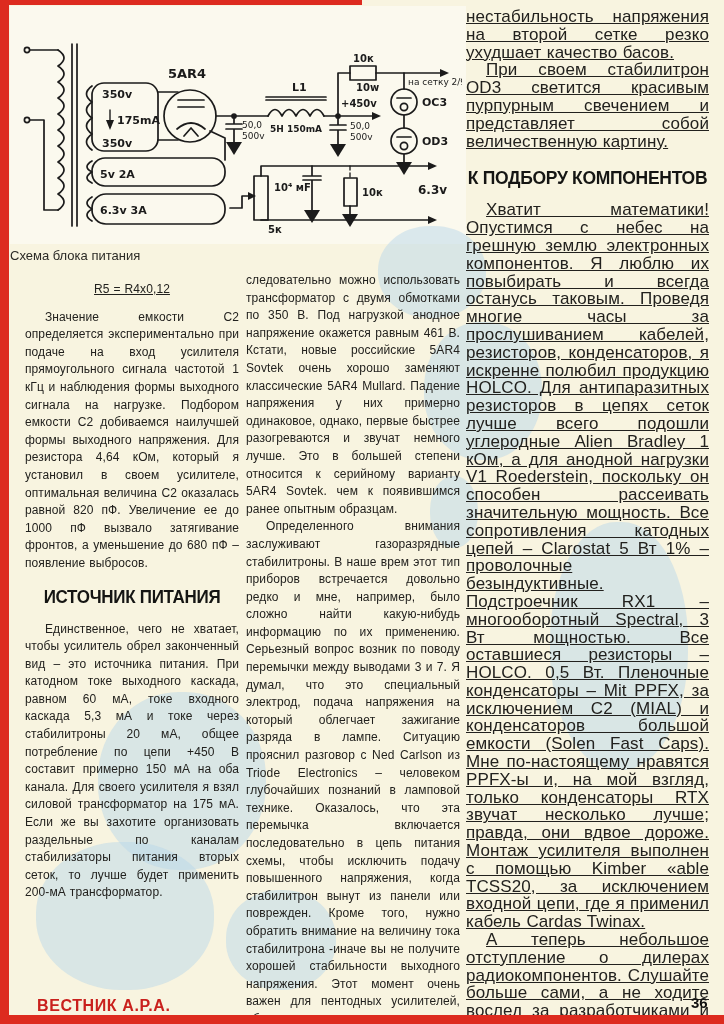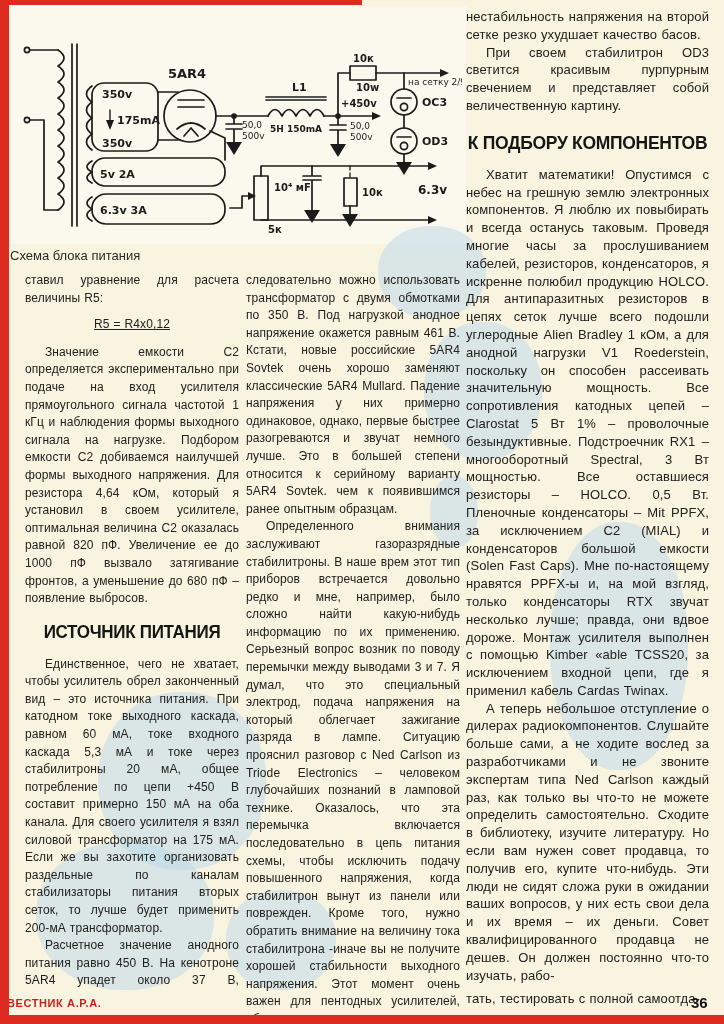--- a/index.html
+++ b/index.html
@@ -22,30 +22,30 @@
   .schematic svg text{font-family:"DejaVu Sans", sans-serif;fill:#1b1b1b;}
   .caption{position:absolute;left:10px;top:248px;width:440px;text-align:left;
     font-size:13px;color:#2b2a26;z-index:2;}
   
   .col{position:absolute;z-index:2;}
   #col1{left:25px;top:272px;width:214px;}
   #col2{left:246px;top:272px;width:214px;}
   #col3{left:466px;top:8px;width:243px;}
   .col p{margin:0;text-align:justify;font-size:12px;line-height:17.6px;
     letter-spacing:.1px;word-spacing:.5px;}
-  #col3 p{font-size:13px;line-height:17.8px;}
+  #col3 p{font-size:17px;line-height:17.8px;text-decoration:underline;}
   .ind{text-indent:20px;}
   .force-just{text-align-last:justify;}
   .formula{text-align:center !important;text-indent:0;margin:9px 0 10px 0 !important;font-size:12.5px;text-decoration:underline;}
   .sec-heading{margin:15px 0 13px 0;text-align:center;font-size:17px;font-weight:800;
     letter-spacing:-.3px;color:#151513;transform:scaleY(1.08);}
   #col3 .sec-heading{margin:18px 0 12px 0;font-size:17.5px;}
   .hang{text-align:left;text-indent:0;margin-top:6px !important;}
   
-  .journal{position:absolute;left:7px;top:997px;font-size:11px;font-weight:700;
+  .journal{position:absolute;left:37px;top:997px;font-size:16px;font-weight:700;
     letter-spacing:.6px;color:#c9201d;z-index:5;}
   .pagenum{position:absolute;left:691px;top:994px;font-size:15px;font-weight:700;color:#111;z-index:5;}
 </style>
 </head>
 <body>
 
 <div class="page">
 
   <div class="fig-bg"></div>
   <div id="watermarks">
@@ -164,26 +164,24 @@
           <text x="254" y="163" font-size="10" font-weight="bold">10⁴ мF</text>
           <text x="342" y="168" font-size="10" font-weight="bold">10к</text>
           <text x="248" y="205" font-size="10" font-weight="bold">5к</text>
           <text x="398" y="166" font-size="12" font-weight="bold">6.3v</text>
         </g>
     </svg>
   </div>
   <div class="caption">Схема блока питания</div>
 
   <div class="col" id="col1">
-    <p>ставил уравнение для расчета величины R5:</p>
     <p class="formula">R5 = R4х0,12</p>
     <p class="ind">Значение емкости С2 определяется экспериментально при подаче на вход усилителя прямоугольного сигнала частотой 1 кГц и наблюдения формы выходного сигнала на нагрузке. Подбором емкости С2 добиваемся наилучшей формы выходного напряжения. Для резистора 4,64 кОм, который я установил в своем усилителе, оптимальная величина С2 оказалась равной 820 пФ. Увеличение ее до 1000 пФ вызвало затягивание фронтов, а уменьшение до 680 пФ –появление выбросов.</p>
     <div class="sec-heading">ИСТОЧНИК ПИТАНИЯ</div>
     <p class="ind">Единственное, чего не хватает, чтобы усилитель обрел законченный вид – это источника питания. При катодном токе выходного каскада, равном 60 мА, токе входного каскада 5,3 мА и токе через стабилитроны 20 мА, общее потребление по цепи +450 В составит примерно 150 мА на оба канала. Для своего усилителя я взял силовой трансформатор на 175 мА. Если же вы захотите организовать раздельные по каналам стабилизаторы питания вторых сеток, то лучше будет применить 200-мА трансформатор.</p>
-    <p class="ind force-just">Расчетное значение анодного питания равно 450 В. На кенотроне 5AR4 упадет около 37 В,</p>
   </div>
 
   <div class="col" id="col2">
     <p>следовательно можно использовать трансформатор с двумя обмотками по 350 В. Под нагрузкой анодное напряжение окажется равным 461 В. Кстати, новые российские 5AR4 Sovtek очень хорошо заменяют классические 5AR4 Mullard. Падение напряжения у них примерно одинаковое, однако, первые быстрее разогреваются и звучат немного лучше. Это в большей степени относится к серийному варианту 5AR4 Sovtek. чем к появившимся ранее опытным образцам.</p>
     <p class="ind force-just">Определенного внимания заслуживают газоразрядные стабилитроны. В наше врем этот тип приборов встречается довольно редко и мне, например, было сложно найти какую-нибудь информацию по их применению. Серьезный вопрос возник по поводу перемычки между выводами 3 и 7. Я думал, что это специальный электрод, подача напряжения на который облегчает зажигание разряда в лампе. Ситуацию прояснил разговор с Ned Carlson из Triode Electronics – человеком глубочайших познаний в ламповой технике. Оказалось, что эта перемычка включается последовательно в цепь питания схемы, чтобы исключить подачу повышенного напряжения, когда стабилитрон вынут из панели или поврежден. Кроме того, нужно обратить внимание на величину тока стабилитрона -иначе вы не получите хорошей стабильности выходного напряжения. Этот момент очень важен для пентодных усилителей, ибо</p>
   </div>
 
   <div class="col" id="col3">
     <p>нестабильность напряжения на второй сетке резко ухудшает качество басов.</p>
     <p class="ind">При своем стабилитрон OD3 светится красивым пурпурным свечением и представляет собой величественную картину.</p>

